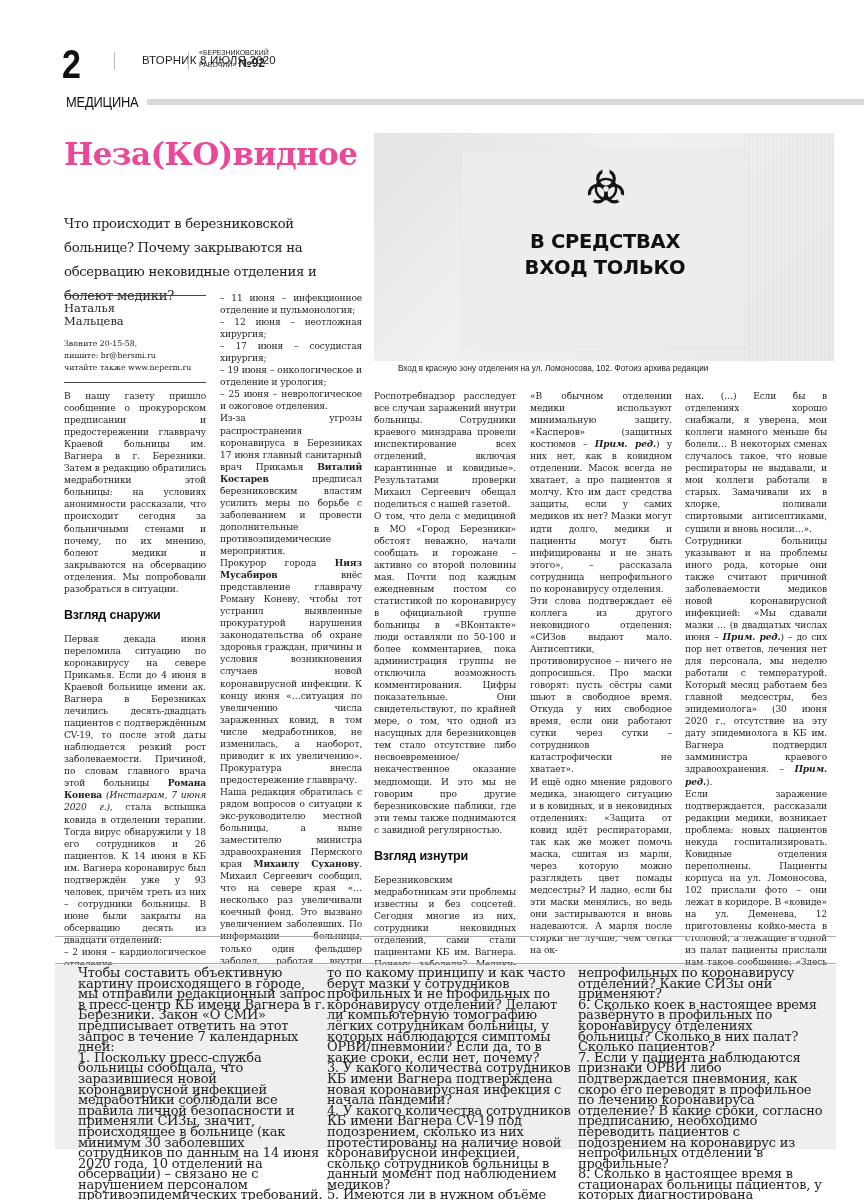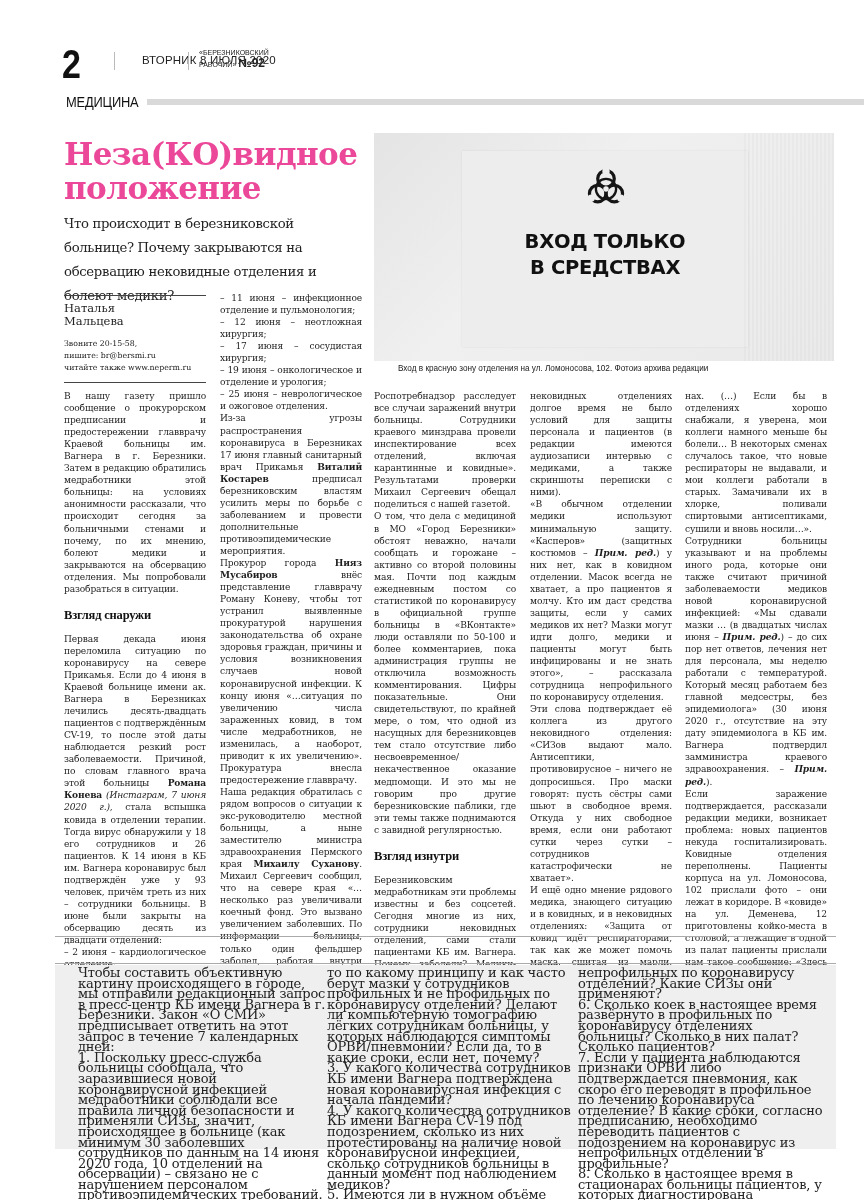--- a/index.html
+++ b/index.html
@@ -31,21 +31,21 @@
   
   .rule { position: absolute; height: 1px; background: #444; }
   .byline { position: absolute; left: 64px; top: 302px; font-family: "DejaVu Serif", serif; font-size: 11.5px; line-height: 13px; color: #222; }
   .contacts { position: absolute; left: 64px; top: 338px; font-family: "DejaVu Serif", serif; font-size: 7.8px; line-height: 12px; color: #222; }
 
   
   .col { position: absolute; font-family: "DejaVu Serif", serif; font-size: 9.1px; line-height: 12.05px; color: #1e1e1e; text-align: justify; letter-spacing: -0.15px; }
   .col p { margin: 0; }
   .col b { font-weight: bold; }
   .col i { font-style: italic; }
-  .subhead { font-family: Liberation Serif, serif; font-weight: bold; font-size: 12.5px; line-height: 16px; color: #111; margin: 12px 0 10px 0; text-align: left; letter-spacing: -0.2px; }
+  .subhead { font-family: Liberation Sans, sans-serif; font-weight: bold; font-size: 12.5px; line-height: 16px; color: #111; margin: 12px 0 10px 0; text-align: left; letter-spacing: -0.2px; }
 
   
   .hr-grey { position: absolute; left: 55px; right: 28px; height: 1px; background: #aaa; }
   .vtemu { position: absolute; left: 78px; top: 963px; font-family: Liberation Sans, sans-serif; font-size: 15.5px; color: #111; letter-spacing: 0.4px; }
   .box { position: absolute; left: 55px; top: 965px; width: 781px; height: 184px; background: #efefef; }
   .bcol { position: absolute; top: 968px; font-family: "DejaVu Serif", serif; font-size: 13px; line-height: 10.6px; color: #222; letter-spacing: -0.2px; }
 </style>
 </head>
 <body>
 
@@ -57,41 +57,40 @@
   <div>«БЕРЕЗНИКОВСКИЙ</div>
   <div><span>РАБОЧИЙ»</span> <b>№92</b></div>
 </div>
 <div class="section-row">
   <span class="section-label">МЕДИЦИНА</span>
   <span class="section-bar"></span>
 </div>
 
 <h1 class="headline">
   <div>Неза(КО)видное</div>
-  <div>положение</div>
 </h1>
 <p class="lead">Что происходит в березниковской больнице? Почему закрываются на обсервацию нековидные отделения и болеют медики?</p>
 
 <div class="photo">
   <div class="sign">
     <svg class="biohazard" viewBox="0 0 100 100">
       <g fill="none" stroke="#151515" stroke-width="7">
         <circle cx="50" cy="30" r="18"></circle>
         <circle cx="32" cy="62" r="18"></circle>
         <circle cx="68" cy="62" r="18"></circle>
         <circle cx="50" cy="52" r="22" stroke-width="5"></circle>
       </g>
       <circle cx="50" cy="52" r="6" fill="#ededed"></circle>
       <circle cx="50" cy="14" r="8" fill="#ededed"></circle>
       <circle cx="18" cy="72" r="8" fill="#ededed"></circle>
       <circle cx="82" cy="72" r="8" fill="#ededed"></circle>
     </svg>
     <div class="sign-text">
+      <div>В СРЕДСТВАХ</div>
       <div>ВХОД ТОЛЬКО</div>
-      <div>В СРЕДСТВАХ</div>
     </div>
   </div>
 </div>
 <div class="caption">Вход в красную зону отделения на ул. Ломоносова, 102. Фотоиз архива редакции</div>
 
 <div class="rule" style="left:64px; top:295px; width:142px;"></div>
 <div class="byline">
   <div>Наталья</div>
   <div>Мальцева</div>
 </div>
@@ -122,21 +121,20 @@
 </div>
 
 <div class="col" style="left:374px; top:390px; width:142px;">
   <p>Роспотребнадзор расследует все случаи заражений внутри больницы. Сотрудники краевого минздрава провели инспектирование всех отделений, включая карантинные и ковидные». Результатами проверки Михаил Сергеевич обещал поделиться с нашей газетой.</p>
   <p>О том, что дела с медициной в МО «Город Березники» обстоят неважно, начали сообщать и горожане – активно со второй половины мая. Почти под каждым ежедневным постом со статистикой по коронавирусу в официальной группе больницы в «ВКонтакте» люди оставляли по 50-100 и более комментариев, пока администрация группы не отключила возможность комментирования. Цифры показательные. Они свидетельствуют, по крайней мере, о том, что одной из насущных для березниковцев тем стало отсутствие либо несвоевременное/некачественное оказание медпомощи. И это мы не говорим про другие березниковские паблики, где эти темы также поднимаются с завидной регулярностью.</p>
   <div class="subhead">Взгляд изнутри</div>
   <p>Березниковским медработникам эти проблемы известны и без соцсетей. Сегодня многие из них, сотрудники нековидных отделений, сами стали пациентами КБ им. Вагнера. Почему заболели? Медики-сотрудники КБ им. Вагнера на условиях анонимности рассказали нам, что в</p>
 </div>
 
 <div class="col" style="left:530px; top:390px; width:142px;">
-  <p>нековидных отделениях долгое время не было условий для защиты персонала и пациентов (в редакции имеются аудиозаписи интервью с медиками, а также скриншоты переписки с ними).</p>
   <p><span>«В обычном отделении медики используют минимальную защиту. «Касперов» (защитных костюмов – </span><b><i>Прим. ред.</i></b><span>) у них нет, как в ковидном отделении. Масок всегда не хватает, а про пациентов я молчу. Кто им даст средства защиты, если у самих медиков их нет? Мазки могут идти долго, медики и пациенты могут быть инфицированы и не знать этого», – рассказала сотрудница непрофильного по коронавирусу отделения.</span></p>
   <p>Эти слова подтверждает её коллега из другого нековидного отделения: «СИЗов выдают мало. Антисептики, противовирусное – ничего не допросишься. Про маски говорят: пусть сёстры сами шьют в свободное время. Откуда у них свободное время, если они работают сутки через сутки – сотрудников катастрофически не хватает».</p>
   <p>И ещё одно мнение рядового медика, знающего ситуацию и в ковидных, и в нековидных отделениях: «Защита от ковид идёт респираторами, так как же может помочь маска, сшитая из марли, через которую можно разглядеть цвет помады медсестры? И ладно, если бы эти маски менялись, но ведь они застирываются и вновь надеваются. А марля после стирки не лучше, чем сетка на ок-</p>
 </div>
 
 <div class="col" style="left:685px; top:390px; width:142px;">
   <p>нах. (…) Если бы в отделениях хорошо снабжали, я уверена, мои коллеги намного меньше бы болели… В некоторых сменах случалось такое, что новые респираторы не выдавали, и мои коллеги работали в старых. Замачивали их в хлорке, поливали спиртовыми антисептиками, сушили и вновь носили…».</p>
   <p><span>Сотрудники больницы указывают и на проблемы иного рода, которые они также считают причиной заболеваемости медиков новой коронавирусной инфекцией: «Мы сдавали мазки … (в двадцатых числах июня – </span><b><i>Прим. ред.</i></b><span>) – до сих пор нет ответов, лечения нет для персонала, мы неделю работали с температурой. Который месяц работаем без главной медсестры, без эпидемиолога» (30 июня 2020 г., отсутствие на эту дату эпидемиолога в КБ им. Вагнера подтвердил замминистра краевого здравоохранения. – </span><b><i>Прим. ред.</i></b><span>).</span></p>
   <p>Если заражение подтверждается, рассказали редакции медики, возникает проблема: новых пациентов некуда госпитализировать. Ковидные отделения переполнены. Пациенты корпуса на ул. Ломоносова, 102 прислали фото – они лежат в коридоре. В «ковиде» на ул. Деменева, 12 приготовлены койко-места в столовой, а лежащие в одной из палат пациенты прислали нам такое сообщение: «Здесь переполнено. Людей госпитализировать</p>
 </div>

